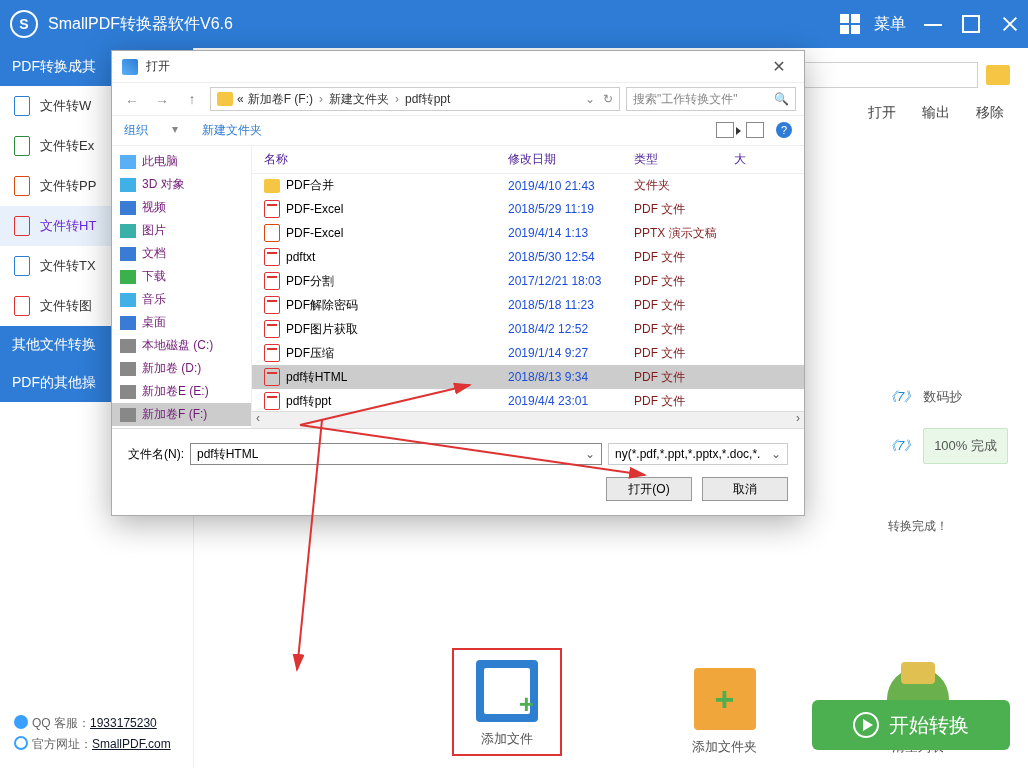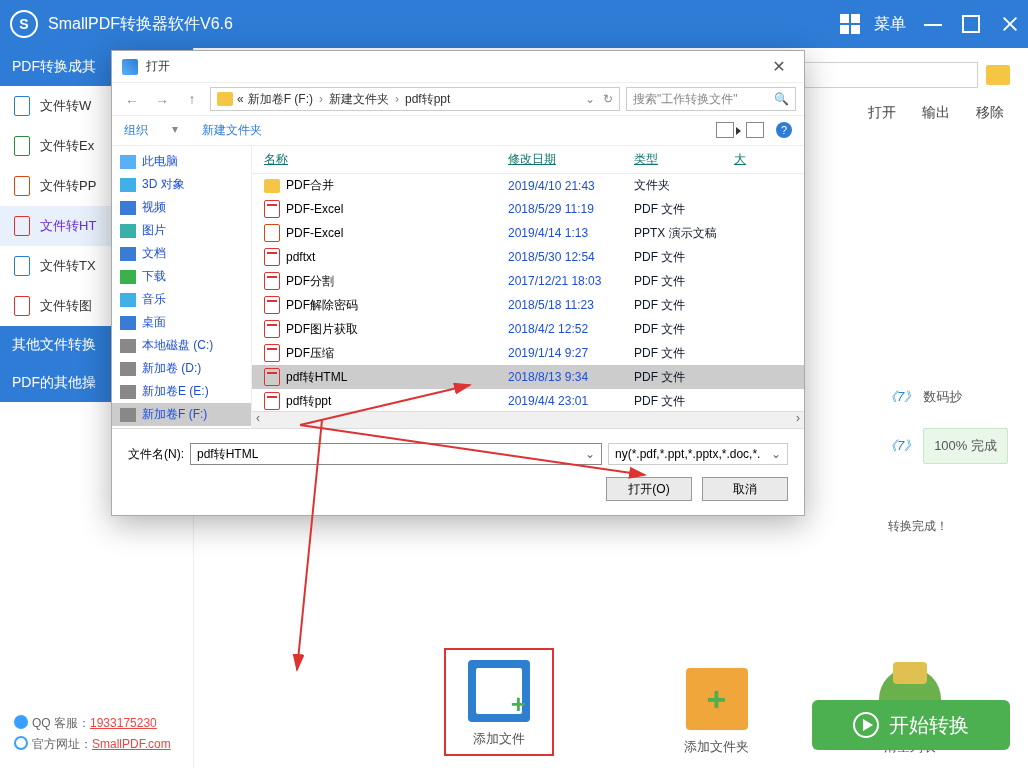--- a/index.html
+++ b/index.html
@@ -24,39 +24,39 @@
 .sidebar { width: 194px; background: #fff; border-right: 1px solid #eee; font-size: 13px; color: #333; display:flex; flex-direction:column; }
 .sidebar .section-hd { background: #2e7cd6; color: #fff; padding: 10px 12px; font-size: 14px; }
 .sidebar .item { display: flex; align-items: center; padding: 10px 14px; gap: 10px; cursor: pointer; }
 .sidebar .item.active { background: #e8f1fb; color: #6d28d9; }
 .sidebar .ficon { width: 16px; height: 20px; border: 1px solid #888; border-radius: 2px; position: relative; flex-shrink:0; }
 .sidebar .ficon.word{border-color:#2b7cd3;} .sidebar .ficon.excel{border-color:#2b8a3e;}
 .sidebar .ficon.ppt{border-color:#d9480f;} .sidebar .ficon.html{border-color:#e03131;}
 .sidebar .ficon.txt{border-color:#2b7cd3;} .sidebar .ficon.img{border-color:#e03131;}
 .sidebar .spacer{flex:1;}
 .sidebar .support { padding: 12px 14px; font-size: 12px; color: #666; line-height: 1.8; }
-.sidebar .support a { color: #ef4444; text-decoration: underline; }
+.sidebar .support a { color: #0f172a; text-decoration: underline; }
 .sidebar .support .qq-ic{display:inline-block;width:14px;height:14px;background:#3aa0ff;border-radius:50%;margin-right:4px;vertical-align:-2px;}
 .sidebar .support .ie-ic{display:inline-block;width:14px;height:14px;border:2px solid #3aa0ff;border-radius:50%;margin-right:4px;vertical-align:-2px;}
 
 .content { flex: 1; position: relative; padding: 14px 18px 0 18px; }
 .pathbar { display: flex; align-items: center; gap: 8px; margin-bottom: 10px; }
 .pathbar .pathbox { flex: 1; height: 26px; border: 1px solid #d0d0d0; display:flex; align-items:center; padding:0 8px; color:#555; font-size:13px; overflow:hidden; }
 .pathbar .folder-ic{width:24px;height:20px;background:#f5c643;border-radius:2px;}
 .actions-row { display: flex; justify-content: flex-end; gap: 26px; font-size: 14px; color: #444; padding: 6px 6px 10px 0; }
 .actions-row span{cursor:pointer;}
 
 .status-area { position: absolute; right: 20px; top: 340px; display:flex; flex-direction:column; gap:22px; font-size:13px; color:#555; }
 .status-item { display:flex; align-items:center; gap:6px; }
 .status-item .idx{color:#1f8ad4;font-style:italic;}
 .status-item .badge{padding:8px 10px;border:1px solid #c9e6c9;background:#e8f7e8;border-radius:2px;}
 .complete-msg{position:absolute;right:80px;top:470px;font-size:12px;color:#555;}
 
 
-.bottom-actions { position: absolute; left: 250px; bottom: 12px; display: flex; gap: 130px; align-items: flex-end; }
+.bottom-actions { position: absolute; left: 258px; bottom: 12px; display: flex; gap: 130px; align-items: flex-end; }
 .ba { display: flex; flex-direction: column; align-items: center; gap: 8px; font-size: 13px; color: #555; cursor:pointer; }
 .ba .icn { width: 62px; height: 62px; border-radius: 4px; position: relative; }
 .ba.addfile .icn{background:#2f7fd1;} .ba.addfile{border:2px solid #d33; padding:10px 22px 6px; }
 .ba.addfile .icn::before{content:"";position:absolute;inset:8px;background:#fff;border-radius:2px;}
 .ba.addfile .icn::after{content:"+";position:absolute;right:4px;bottom:2px;color:#4caf50;font-size:26px;font-weight:bold;}
 .ba.addfolder .icn{background:#f0a63a;}
 .ba.addfolder .icn::after{content:"+";position:absolute;left:50%;top:50%;transform:translate(-50%,-50%);color:#4caf50;font-size:34px;font-weight:bold;}
 .ba.clear .icn{background:#6ab04c;border-radius:50% 50% 8px 8px;}
 .ba.clear .icn::before{content:"";position:absolute;left:14px;top:-6px;width:34px;height:22px;background:#e0c050;border-radius:4px;}
 
@@ -79,35 +79,35 @@
 .dlg-nav .search-box{width:170px;height:24px;border:1px solid #ccc;display:flex;align-items:center;padding:0 6px;color:#888;}
 .dlg-nav .search-box .mag{margin-left:auto;}
 .dlg-toolbar{display:flex;align-items:flex-start;padding:6px 12px;gap:24px;color:#2e7cd6;border-bottom:1px solid #eee;}
 .dlg-toolbar .right{margin-left:auto;display:flex;gap:12px;align-items:center;}
 .dlg-toolbar .tb-ic{width:18px;height:16px;border:1px solid #888;position:relative;}
 .dlg-toolbar .tb-ic.view::after{content:"";position:absolute;right:-8px;top:4px;border-left:5px solid #333;border-top:4px solid transparent;border-bottom:4px solid transparent;}
 .dlg-toolbar .help{width:16px;height:16px;border-radius:50%;background:#2e7cd6;color:#fff;text-align:center;line-height:16px;font-size:11px;}
 
 .dlg-body{flex:1;display:flex;overflow:hidden;border-bottom:1px solid #ddd;}
 .dlg-tree{width:140px;border-right:1px solid #eee;overflow-y:auto;padding:4px 0;}
-.dlg-tree .node{display:flex;align-items:center;gap:6px;padding:3px 8px;color:#1d4ed8;cursor:pointer;}
+.dlg-tree .node{display:flex;align-items:center;gap:6px;padding:3px 8px;color:#701a75;cursor:pointer;}
 .dlg-tree .node.sel{background:#ccc;}
 .dlg-tree .tico{width:16px;height:14px;flex-shrink:0;}
 .tico.pc{background:#5ab0f7;} .tico.d3{background:#3fb1e6;} .tico.vid{background:#3a7bd5;}
 .tico.img{background:#3ab1a8;} .tico.doc{background:#3a7bd5;} .tico.dl{background:#3ab14a;}
 .tico.mus{background:#3fb1e6;} .tico.desk{background:#3a7bd5;} .tico.drv{background:#888;}
 
 .dlg-list{flex:1;display:flex;flex-direction:column;overflow:hidden;}
-.dlg-cols{display:flex;border-bottom:1px solid #eee;padding:5px 0;color:#0f766e;text-decoration:underline;}
+.dlg-cols{display:flex;border-bottom:1px solid #eee;padding:5px 0;color:#4c1d95;}
 .dlg-cols .c1{width:256px;padding-left:12px;} .dlg-cols .c2{width:126px;} .dlg-cols .c3{width:100px;} .dlg-cols .c4{flex:1;}
 .dlg-rows{flex:1;overflow-y:auto;overflow-x:auto;}
 .dlg-row{display:flex;padding:3px 0;align-items:center;cursor:pointer;}
 .dlg-row.sel{background:#ccc;}
 .dlg-row .c1{width:256px;padding-left:12px;display:flex;align-items:center;gap:6px;}
-.dlg-row .c2{width:126px;color:#1d4ed8;} .dlg-row .c3{width:120px;color:#0f172a;}
+.dlg-row .c2{width:126px;color:#1d4ed8;} .dlg-row .c3{width:120px;color:#7f1d1d;}
 .fic{width:16px;height:18px;flex-shrink:0;border:1px solid #aaa;border-radius:2px;position:relative;}
 .fic.folder{background:#f5c643;border:none;height:14px;}
 .fic.pdf{border-color:#d33;} .fic.pdf::after{content:"";position:absolute;left:2px;right:2px;top:3px;height:2px;background:#d33;} .fic.ppt{border-color:#d9480f;}
 
 .dlg-scrollx{height:17px;border-top:1px solid #ddd;position:relative;background:#f0f0f0;}
 .dlg-scrollx::before{content:"‹";position:absolute;left:4px;top:-1px;color:#666;}
 .dlg-scrollx::after{content:"›";position:absolute;right:4px;top:-1px;color:#666;}
 
 .dlg-footer{padding:14px 16px;display:flex;flex-direction:column;gap:12px;}
 .dlg-ff1{display:flex;align-items:center;gap:6px;}

